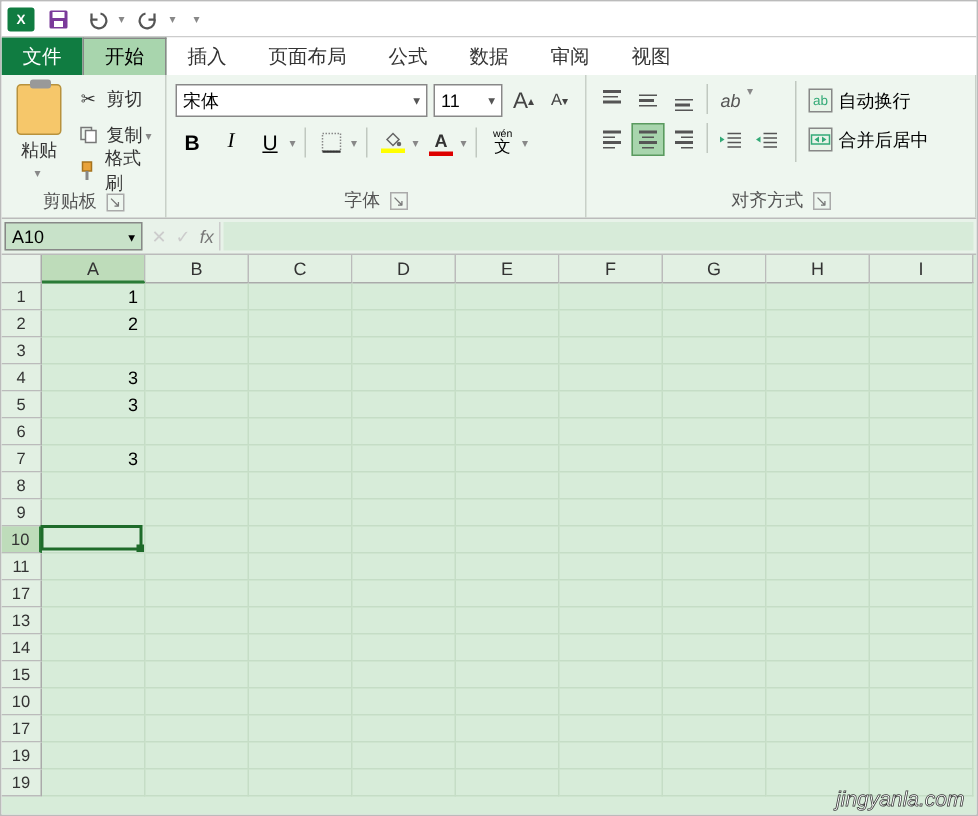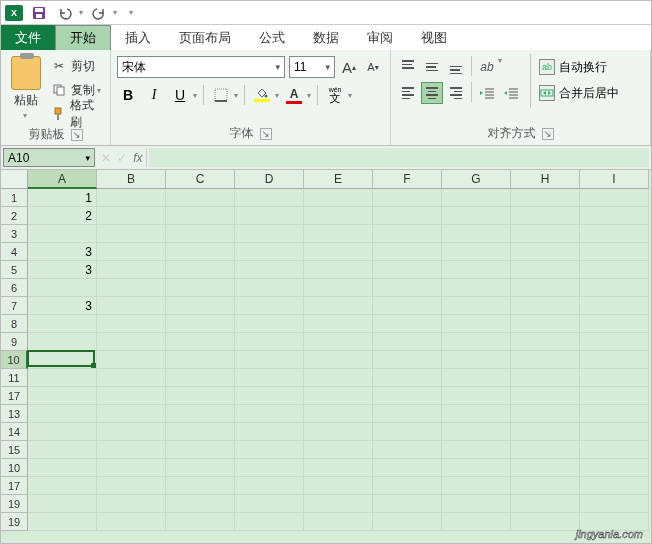--- a/index.html
+++ b/index.html
@@ -257,21 +257,21 @@
   .wm-top {
     font-size: 22px;
     font-weight: bold;
     color: #fff;
     -webkit-text-stroke: 1px #222;
     text-shadow: 0 0 2px #000;
     display:flex; align-items:center; gap:4px;
     justify-content: flex-end;
   }
   .wm-check { color:#d22; -webkit-text-stroke: 0; text-shadow:none; font-size:26px;}
-  .wm-bot { font-size: 11px; color:#fff; font-style:italic; -webkit-text-stroke: 0.5px #333; }
+  .wm-bot { font-size: 14px; color:#fff; font-style:italic; -webkit-text-stroke: 0.5px #333; }
 </style>
 </head>
 <body>
 
 <div class="titlebar">
   <div class="excel-icon">X</div>
   <div class="qat-btn">
     <svg width="14" height="14" viewBox="0 0 14 14">
         <rect x="1" y="1" width="12" height="12" fill="#7a3a9a" rx="1"></rect>
         <rect x="3" y="2" width="8" height="4" fill="#fff"></rect>

